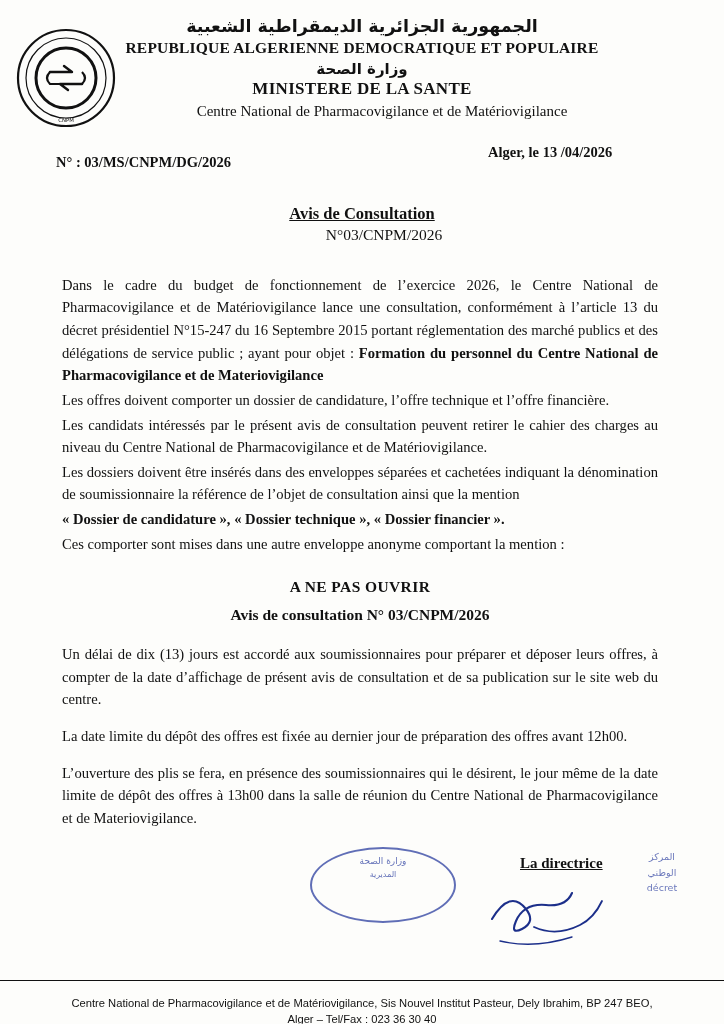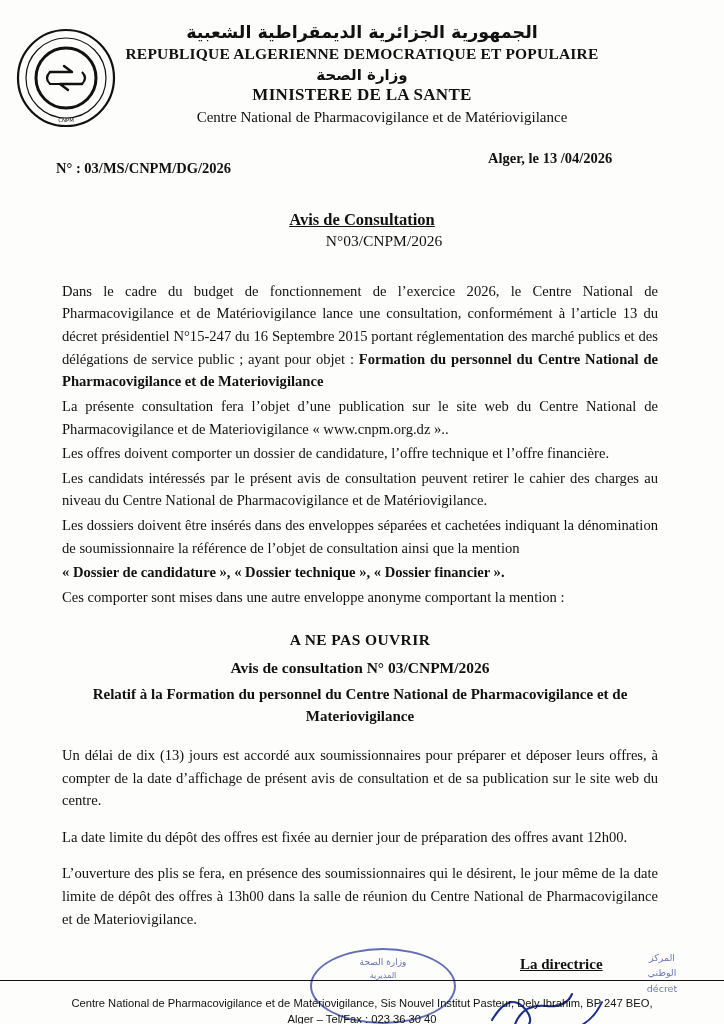--- a/index.html
+++ b/index.html
@@ -18,21 +18,21 @@
   .page {
     position: relative;
     width: 724px;
     height: 1024px;
     background: #fdfdfb;
   }
 
   
   .header {
     position: relative;
-    padding-top: 22px;
+    padding-top: 16px;
     text-align: center;
   }
   .logo {
     position: absolute;
     left: 14px;
     top: 26px;
     width: 104px;
     height: 104px;
   }
   .logo svg { display: block; }
@@ -248,31 +248,29 @@
     <div class="title-sub">N°03/CNPM/2026</div>
   </div>
 
   <div class="body">
 
     <p class="para just">
       <span>Dans le cadre du budget de fonctionnement de l’exercice 2026, le Centre National de Pharmacovigilance et de Matériovigilance lance une consultation, conformément à l’article 13 du décret présidentiel N°15-247 du 16 Septembre 2015 portant réglementation des marché  publics et des délégations de service public ; ayant pour objet :</span>
       <span class="b">Formation du personnel du Centre National de Pharmacovigilance et de Materiovigilance</span>
     </p>
 
-    <p class="para just">La présente consultation fera l’objet d’une publication sur le site web du Centre National de Pharmacovigilance et de Materiovigilance « www.cnpm.org.dz »..</p>
     <p class="para just">Les offres doivent comporter un dossier de candidature, l’offre technique et l’offre financière.</p>
     <p class="para just">Les candidats intéressés par le présent avis de consultation peuvent retirer le cahier des charges au niveau du Centre National de Pharmacovigilance et de Matériovigilance.</p>
     <p class="para just">Les dossiers doivent être insérés dans des enveloppes séparées et cachetées indiquant la dénomination de soumissionnaire la référence de l’objet de consultation ainsi que la mention</p>
     <p class="para just b">« Dossier de candidature », « Dossier technique », « Dossier financier ».</p>
     <p class="para just">Ces comporter sont mises dans une autre enveloppe anonyme comportant la mention :</p>
 
     <div class="center-block">
       <div class="cb1">A NE PAS OUVRIR</div>
       <div class="cb2">Avis de consultation N° 03/CNPM/2026</div>
-      <div class="cb3">Relatif à la Formation du personnel du Centre National de Pharmacovigilance et de Materiovigilance</div>
     </div>
 
     <p class="para just para-gap">Un délai de dix  (13) jours est accordé aux soumissionnaires pour préparer et déposer leurs offres, à compter de la date d’affichage de présent avis de consultation et de sa publication sur le site web du centre.</p>
     <p class="para just para-gap">La date limite du dépôt des offres est fixée au dernier jour de préparation des offres avant 12h00.</p>
     <p class="para just para-gap">L’ouverture des plis se fera, en présence des soumissionnaires qui le désirent, le jour même de la date limite de dépôt des offres à 13h00 dans la salle de réunion du Centre National de Pharmacovigilance et de Materiovigilance.</p>
   </div>
 
   <div class="sig-area">
 
     <div class="stamp-round">

